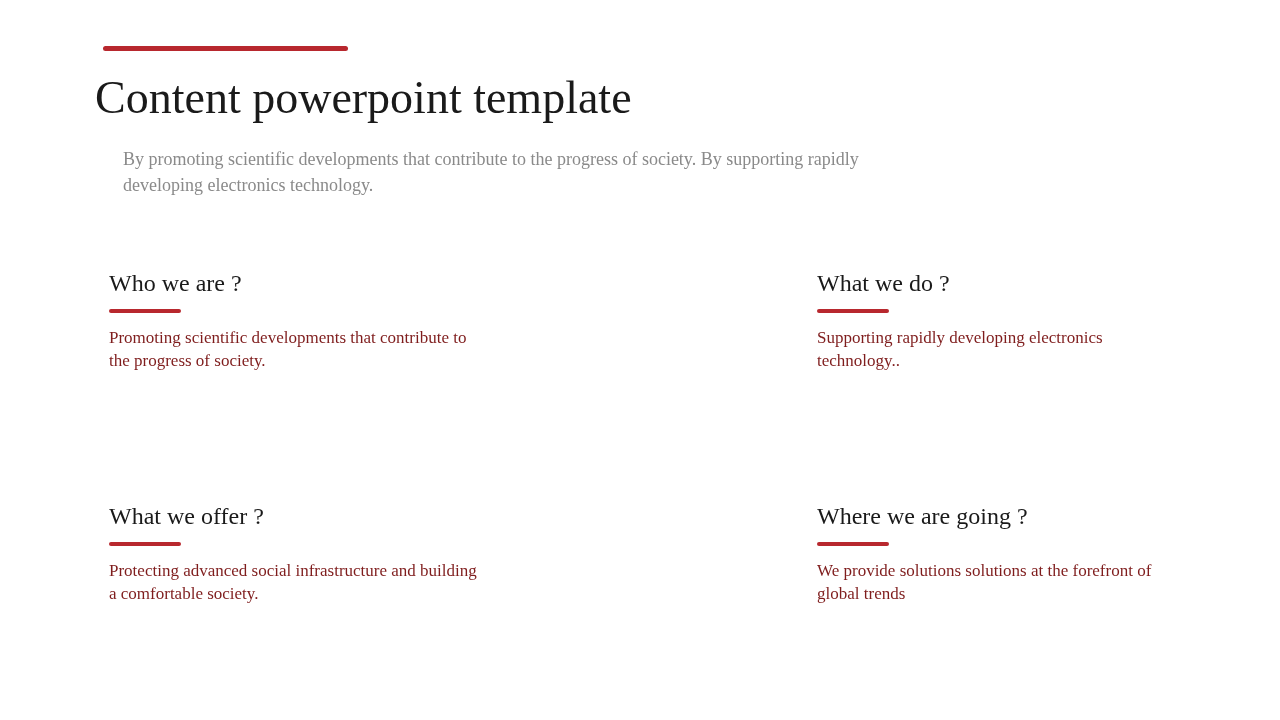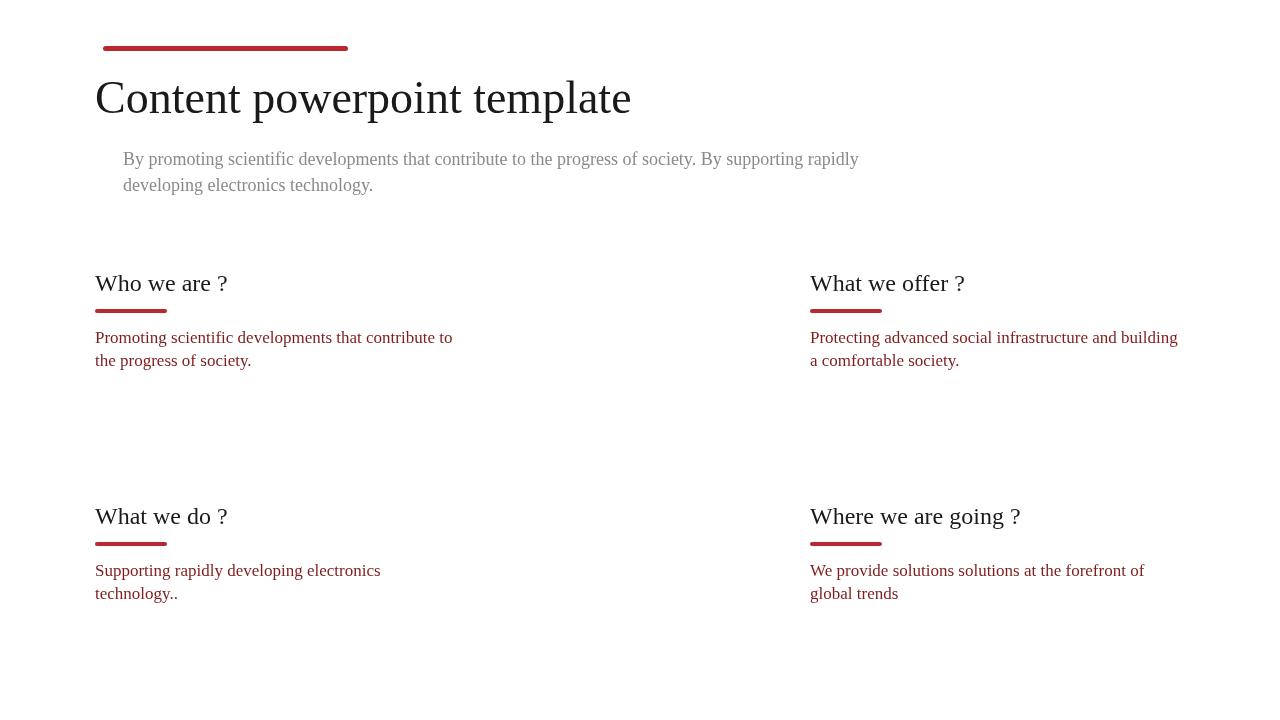--- a/index.html
+++ b/index.html
@@ -39,20 +39,21 @@
       line-height: 1.45;
       max-width: 800px;
       margin-left: 28px;
       margin-bottom: 72px;
     }
     .grid {
       display: grid;
       grid-template-columns: 1fr 1fr;
       column-gap: 340px;
       row-gap: 130px;
+      margin-left: 14px;
     }
     .section-title {
       font-size: 24px;
       font-weight: 400;
       color: #1a1a1a;
       margin-bottom: 12px;
     }
     .section-accent-bar {
       width: 72px;
       height: 4px;
@@ -77,29 +78,29 @@
 
   <div class="grid">
 
     <div class="section">
       <h2 class="section-title">Who we are ?</h2>
       <div class="section-accent-bar"></div>
       <p class="section-body">Promoting scientific developments that contribute to the progress of society.</p>
     </div>
 
     <div class="section">
+      <h2 class="section-title">What we do ?</h2>
+      <div class="section-accent-bar"></div>
+      <p class="section-body">Supporting rapidly developing electronics technology..</p>
+    </div>
+
+    <div class="section">
       <h2 class="section-title">What we offer ?</h2>
       <div class="section-accent-bar"></div>
       <p class="section-body">Protecting advanced social infrastructure and building a comfortable society.</p>
-    </div>
-
-    <div class="section">
-      <h2 class="section-title">What we do ?</h2>
-      <div class="section-accent-bar"></div>
-      <p class="section-body">Supporting rapidly developing electronics technology..</p>
     </div>
 
     <div class="section">
       <h2 class="section-title">Where we are going ?</h2>
       <div class="section-accent-bar"></div>
       <p class="section-body">We provide solutions solutions at the forefront of global trends</p>
     </div>
 
   </div>
 </div>

